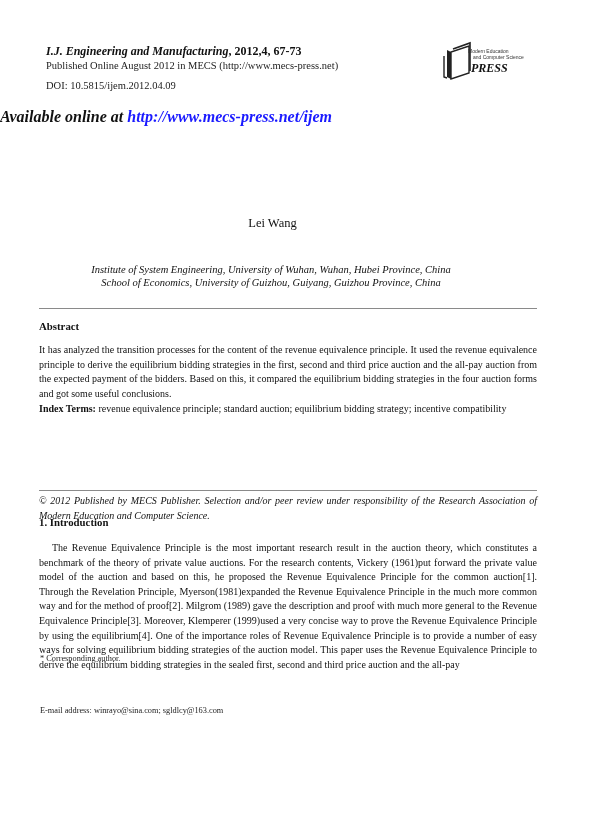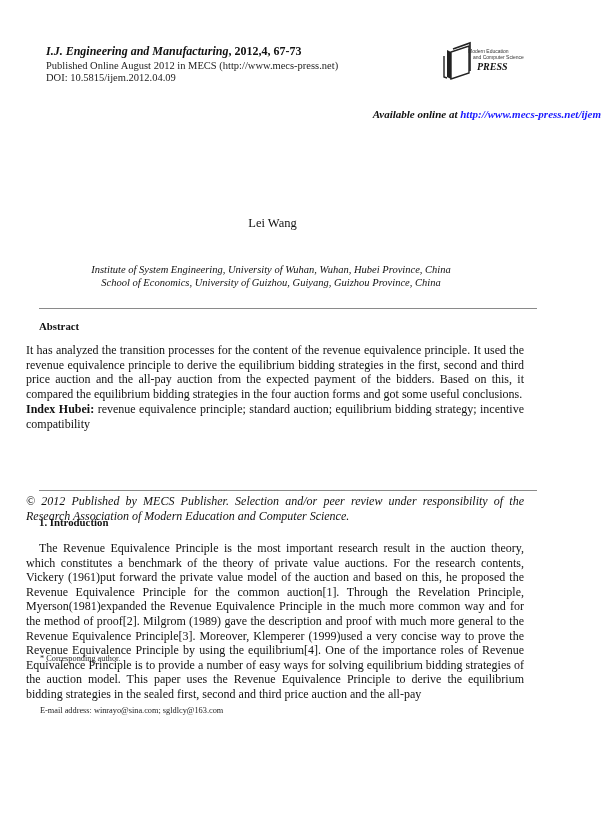--- a/index.html
+++ b/index.html
@@ -3,69 +3,69 @@
 <meta charset="utf-8">
 <style>
   html, body { margin: 0; padding: 0; background: #ffffff; }
   body { width: 601px; height: 820px; position: relative; overflow: hidden;
          font-family: "Liberation Serif", "DejaVu Serif", serif; color: #111; }
   .abs { position: absolute; }
   .journal { left: 46px; top: 44px; font-size: 12px; font-weight: bold; font-style: italic; white-space: nowrap; }
   .journal .rest { font-style: normal; }
   .meta { left: 46px; font-size: 10.5px; white-space: nowrap; color: #222; }
   .logo { left: 443px; top: 40px; width: 95px; height: 40px; }
-  .avail { left: 0; width: 601px; top: 108px; text-align: right; font-size: 11px; font-weight: bold; font-style: italic; }
+  .avail { left: 0; width: 601px; top: 108px; text-align: left; font-size: 16px; font-weight: bold; font-style: italic; }
   .avail a { color: #1a1aff; text-decoration: none; }
   .title { left: 30px; width: 541px; top: 158px; text-align: center; font-size: 18.5px; line-height: 22px; color: #111; }
   .author { left: 0; width: 545px; top: 216px; text-align: center; font-size: 12.5px; }
   .affil { left: 0; width: 542px; text-align: center; font-size: 10.5px; font-style: italic; }
   .rule { left: 39px; width: 498px; height: 0; border-top: 1.3px solid #8a8a8a; }
   .h { left: 39px; font-size: 10.8px; font-weight: bold; }
-  .para { left: 26px; width: 498px; font-size: 12px; line-height: 14.6px; text-align: justify; text-align-last: auto; }
+  .para { left: 39px; width: 498px; font-size: 10px; line-height: 14.6px; text-align: justify; text-align-last: auto; }
   .para .b { font-weight: bold; }
   .indent { text-indent: 13px; }
   .copy { font-style: italic; }
   .foot { left: 40px; font-size: 8.3px; line-height: 11.5px; white-space: nowrap; color: #222; }
 </style>
 </head>
 <body>
 
 <div class="abs journal"><span>I.J. Engineering and Manufacturing</span><span class="rest">, 2012,4, 67-73</span></div>
 <div class="abs meta" style="top:60px;">Published Online August 2012  in MECS (http://www.mecs-press.net)</div>
-<div class="abs meta" style="top:72px;font-family:Liberation Serif, serif;">DOI: 10.5815/ijem.2012.04.09</div>
+<div class="abs meta" style="top:80px;font-family:Liberation Serif, serif;">DOI: 10.5815/ijem.2012.04.09</div>
 
 <div class="abs logo">
   <svg width="30" height="40" viewBox="0 0 30 40" style="position:absolute;left:0;top:0;">
     <path d="M4 10 L4 37 L8 39 L8 12 Z" fill="#222"></path>
     <path d="M8 12 L8 39 L26 33 L26 6 Z" fill="#fff" stroke="#222" stroke-width="1.4"></path>
     <path d="M10 9 L27 3 L27 31" fill="none" stroke="#222" stroke-width="1.6"></path>
     <path d="M1 16 L1 37 L4 38" fill="none" stroke="#222" stroke-width="1.4"></path>
   </svg>
   <div style="position:absolute;left:25px;top:9px;font-family:'Liberation Sans',sans-serif;font-size:5px;line-height:5.5px;color:#333;white-space:nowrap;">
     <div>Modern Education</div>
     <div style="padding-left:5px;">and Computer Science</div>
   </div>
-  <div style="position:absolute;left:34px;top:21px;font-family:'Liberation Serif',serif;font-size:10px;font-weight:bold;font-style:italic;color:#111;">PRESS</div>
+  <div style="position:absolute;left:28px;top:21px;font-family:'Liberation Serif',serif;font-size:12px;font-weight:bold;font-style:italic;color:#111;">PRESS</div>
 </div>
 
 <div class="abs avail"><span>Available online at </span><a href="#" style="color: rgb(26, 26, 255);">http://www.mecs-press.net/ijem</a></div>
 
 <div class="abs title">
 </div>
 
 <div class="abs author">Lei Wang</div>
 <div class="abs affil" style="top:264px;">Institute of System Engineering, University of Wuhan, Wuhan, Hubei Province, China</div>
 <div class="abs affil" style="top:277px;">School of Economics, University of Guizhou, Guiyang, Guizhou Province, China</div>
 
 <div class="abs rule" style="top:308px;"></div>
 
 <div class="abs h" style="top:320px;text-align:right;">Abstract</div>
 <div class="abs para" style="top:343px;">It has analyzed the transition processes for the content of the revenue equivalence principle.  It used the revenue equivalence principle to derive the equilibrium bidding strategies in the first, second and third price auction and the all-pay auction from the expected payment of the bidders. Based on this, it compared the equilibrium bidding strategies in the four auction forms and got some useful conclusions.</div>
 
-<div class="abs para" style="top:402px;"><span class="b">Index Hubei:</span><span> revenue equivalence principle; standard auction; equilibrium bidding strategy; incentive compatibility</span></div>
+<div class="abs para" style="top:402px;"><span class="b">Index Terms:</span><span> revenue equivalence principle; standard auction; equilibrium bidding strategy; incentive compatibility</span></div>
 
 <div class="abs para copy" style="top:452px;margin-top:42px;">© 2012 Published by MECS Publisher. Selection and/or peer review under responsibility of the Research Association of Modern Education and Computer Science.</div>
 
 <div class="abs rule" style="top:490px;"></div>
 
 <div class="abs h" style="top:516px;">1. Introduction</div>
 <div class="abs para indent" style="top:541px;">The Revenue Equivalence Principle is the most important research result in the auction theory, which constitutes a benchmark of the theory of private value auctions. For the research contents, Vickery (1961)put forward the private value model of the auction and based on this, he proposed the Revenue Equivalence Principle for the common auction[1]. Through the Revelation Principle, Myerson(1981)expanded the Revenue Equivalence Principle in the much more common way and for the method of proof[2]. Milgrom (1989) gave the description and proof with much more general to the Revenue Equivalence Principle[3]. Moreover, Klemperer (1999)used a very concise way to prove the Revenue Equivalence Principle by using the equilibrium[4]. One of the importance roles of Revenue Equivalence Principle is to provide a number of easy ways for solving equilibrium bidding strategies of the auction model. This paper uses the Revenue Equivalence Principle to derive the equilibrium bidding strategies in the sealed first, second and third price auction and the all-pay</div>
 
 <div class="abs foot" style="top:653px;">* Corresponding author.</div>
 <div class="abs foot" style="top:705px;">E-mail address: winrayo@sina.com; sgldlcy@163.com</div>

